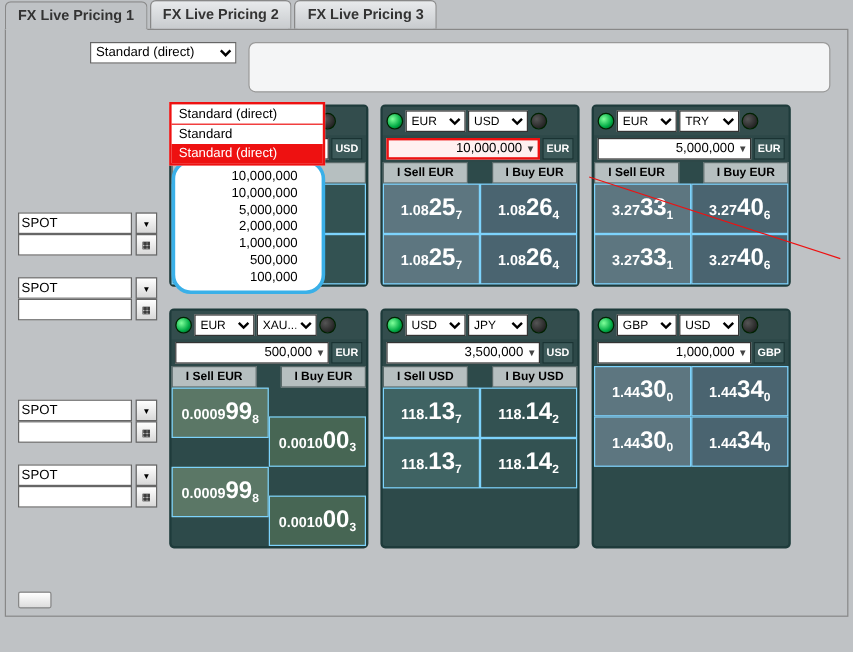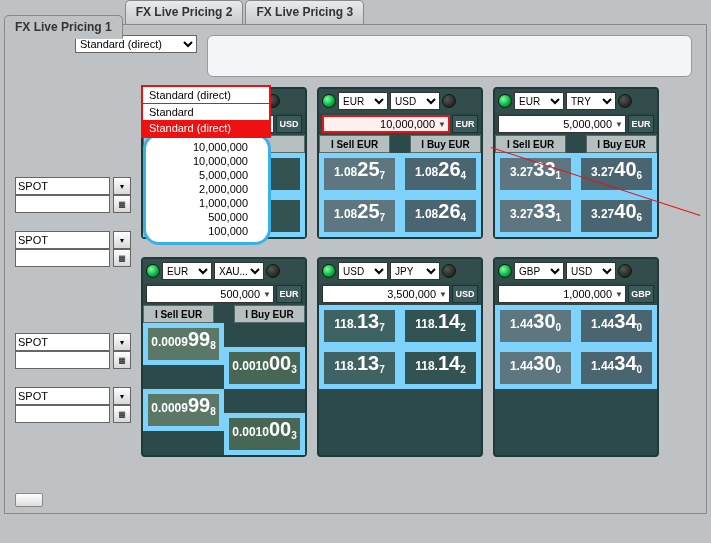--- a/index.html
+++ b/index.html
@@ -17,21 +17,21 @@
   .tab {
     background: linear-gradient(#e8eaec, #c8cbce);
     border: 1px solid #888; border-bottom: none;
     border-radius: 5px 5px 0 0;
     padding: 4px 10px; margin-right: 2px;
     font-size: 12px; font-weight: bold;
     color: #333; cursor: pointer;
   }
   .tab.active {
     background: #bfc2c5; border-bottom: 1px solid #bfc2c5;
-    position: relative; top: 15px; z-index: 2;
+    position: relative; top: 1px; z-index: 2;
   }
   .panel {
     border: 1px solid #888;
     margin: 0 4px 4px 4px;
     padding: 10px 10px 8px 10px;
     min-height: 490px;
     position: relative;
   }
   
   .top-ctrls { display: flex; gap: 10px; align-items: flex-start; margin-left: 60px; margin-bottom: 10px;}
@@ -101,22 +101,22 @@
   .hdr-row { display:flex;gap:20px; }
   .hdr-cell {
     flex:1; height:18px; background:#b6bfc0; color:#000;
     font-size:10px; font-weight:bold;
     display:flex; align-items:center; justify-content:center;
     border:1px solid #5a6a6a;
   }
   .price-row { display:flex; }
   .price-cell {
     flex:1; height:42px;
-    display:flex; align-items:flex-start; justify-content:center;
-    border:5px solid #7dd3fc;
+    display:flex; align-items:center; justify-content:center;
+    border:1px solid #7dd3fc;
     position:relative;
   }
   .price-cell .arrow {
     position:absolute; bottom:1px;
     font-size:9px; color:#e64; width:100%; text-align:center;
   }
   .c-teal-l{ background:#3f6363; }
   .c-teal-d{ background:#335252; }
   .c-slate-l{ background:#5d7680; }
   .c-slate-d{ background:#4a6470; }
@@ -357,20 +357,24 @@
           <div class="card">
             <div class="card-top">
          <div class="led"></div>
          <select class="mini-sel"><option>USD</option></select>
          <select class="mini-sel"><option>JPY</option></select>
          <div class="led" style="background:radial-gradient(circle at 35% 35%,#555,#111);"></div>
        </div>
        <div class="card-amt-row">
          <div class="amt-wrap ">3,500,000<span class="amt-tri">▼</span></div>
          <div class="ccy-btn">USD</div>
+       </div>
+       <div class="hdr-row">
+         <div class="hdr-cell">I Sell USD</div>
+         <div class="hdr-cell">I Buy USD</div>
        </div>
        <div class="price-row">
          <div class="price-cell c-teal-l">
            <span class="price-text"><span class="p-sm">118.</span><span class="p-lg">13</span><span class="p-xs">7</span></span>
 
          </div>
          <div class="price-cell c-teal-d">
            <span class="price-text"><span class="p-sm">118.</span><span class="p-lg">14</span><span class="p-xs">2</span></span>
          </div>
        </div>

